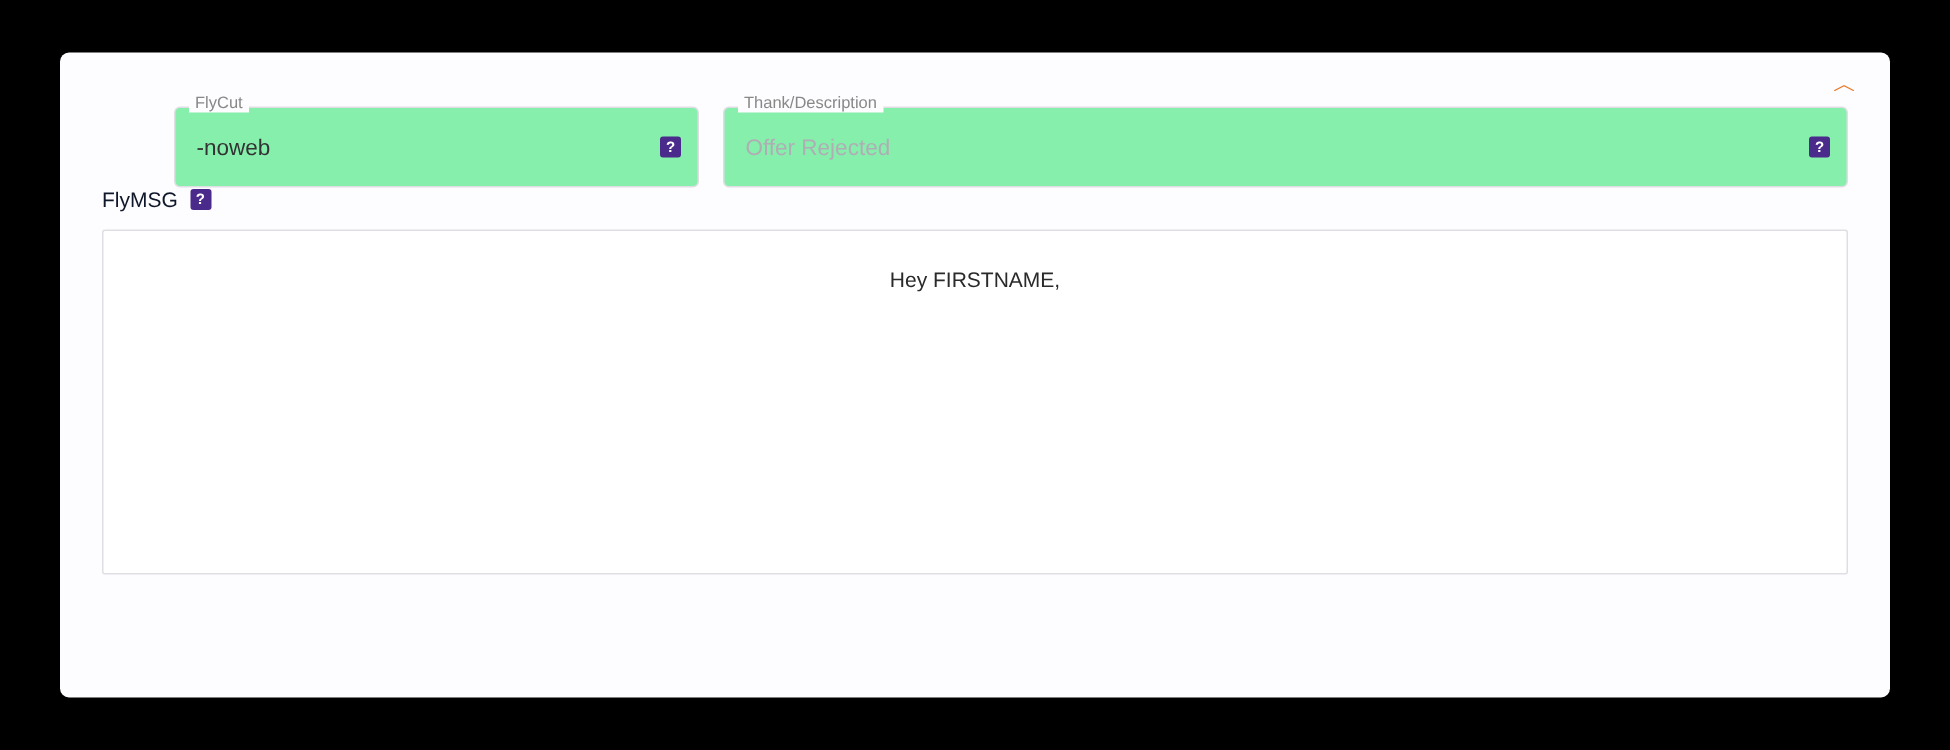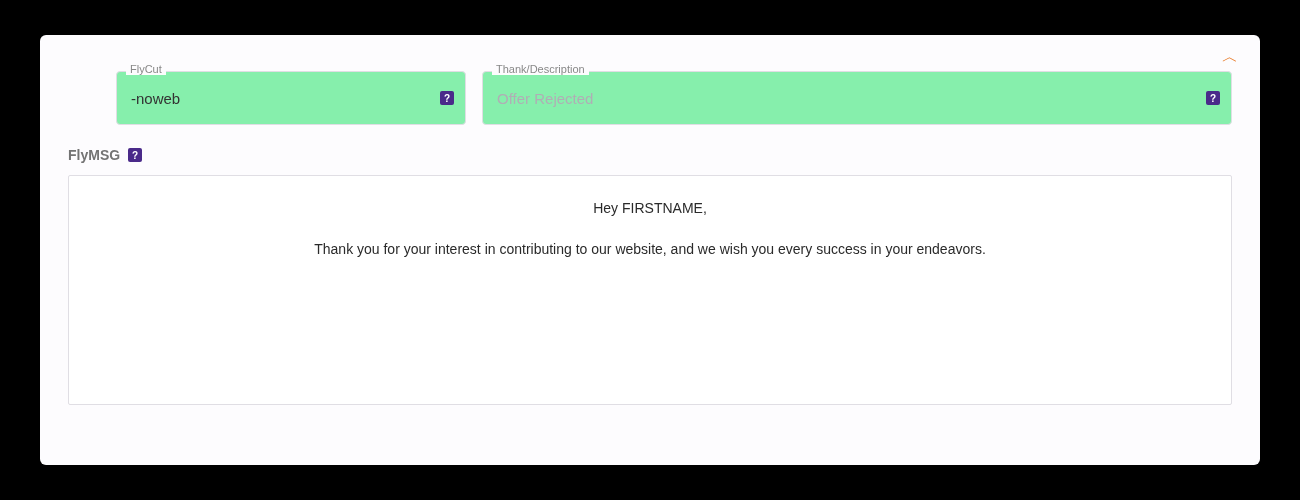--- a/index.html
+++ b/index.html
@@ -31,21 +31,20 @@
       right: 22px;
       cursor: pointer;
       color: #e87722;
       font-size: 16px;
       line-height: 1;
     }
     .row {
       display: flex;
       gap: 16px;
       margin-top: 12px;
-      margin-bottom: 22px;
       padding-left: 48px;
     }
     .field-wrap {
       position: relative;
       flex: 1;
     }
     .field-wrap.small {
       flex: 0 0 350px;
     }
     .field-label {
@@ -89,22 +88,22 @@
       cursor: pointer;
     }
     .section-title {
       display: flex;
       align-items: center;
       gap: 8px;
       margin-bottom: 12px;
     }
     .section-title-text {
       font-size: 14px;
-      font-weight: 700;
-      color: #737373;
+      font-weight: 400;
+      color: #0f172a;
     }
     .section-help {
       width: 14px;
       height: 14px;
       background: #4a2a8a;
       color: #fff;
       font-size: 10px;
       font-weight: bold;
       display: flex;
       align-items: center;
@@ -172,16 +171,15 @@
   </div>
 
   <div class="section-title">
     <span class="section-title-text">FlyMSG</span>
     <span class="section-help">?</span>
   </div>
 
   <div class="editor">
     <div class="editor-content">
       <p>Hey FIRSTNAME,</p>
-      <p>Thank you for your interest in contributing to our website, and we wish you every success in your endeavors.</p>
     </div>
   </div>
 </div>
 
 </body></html>

